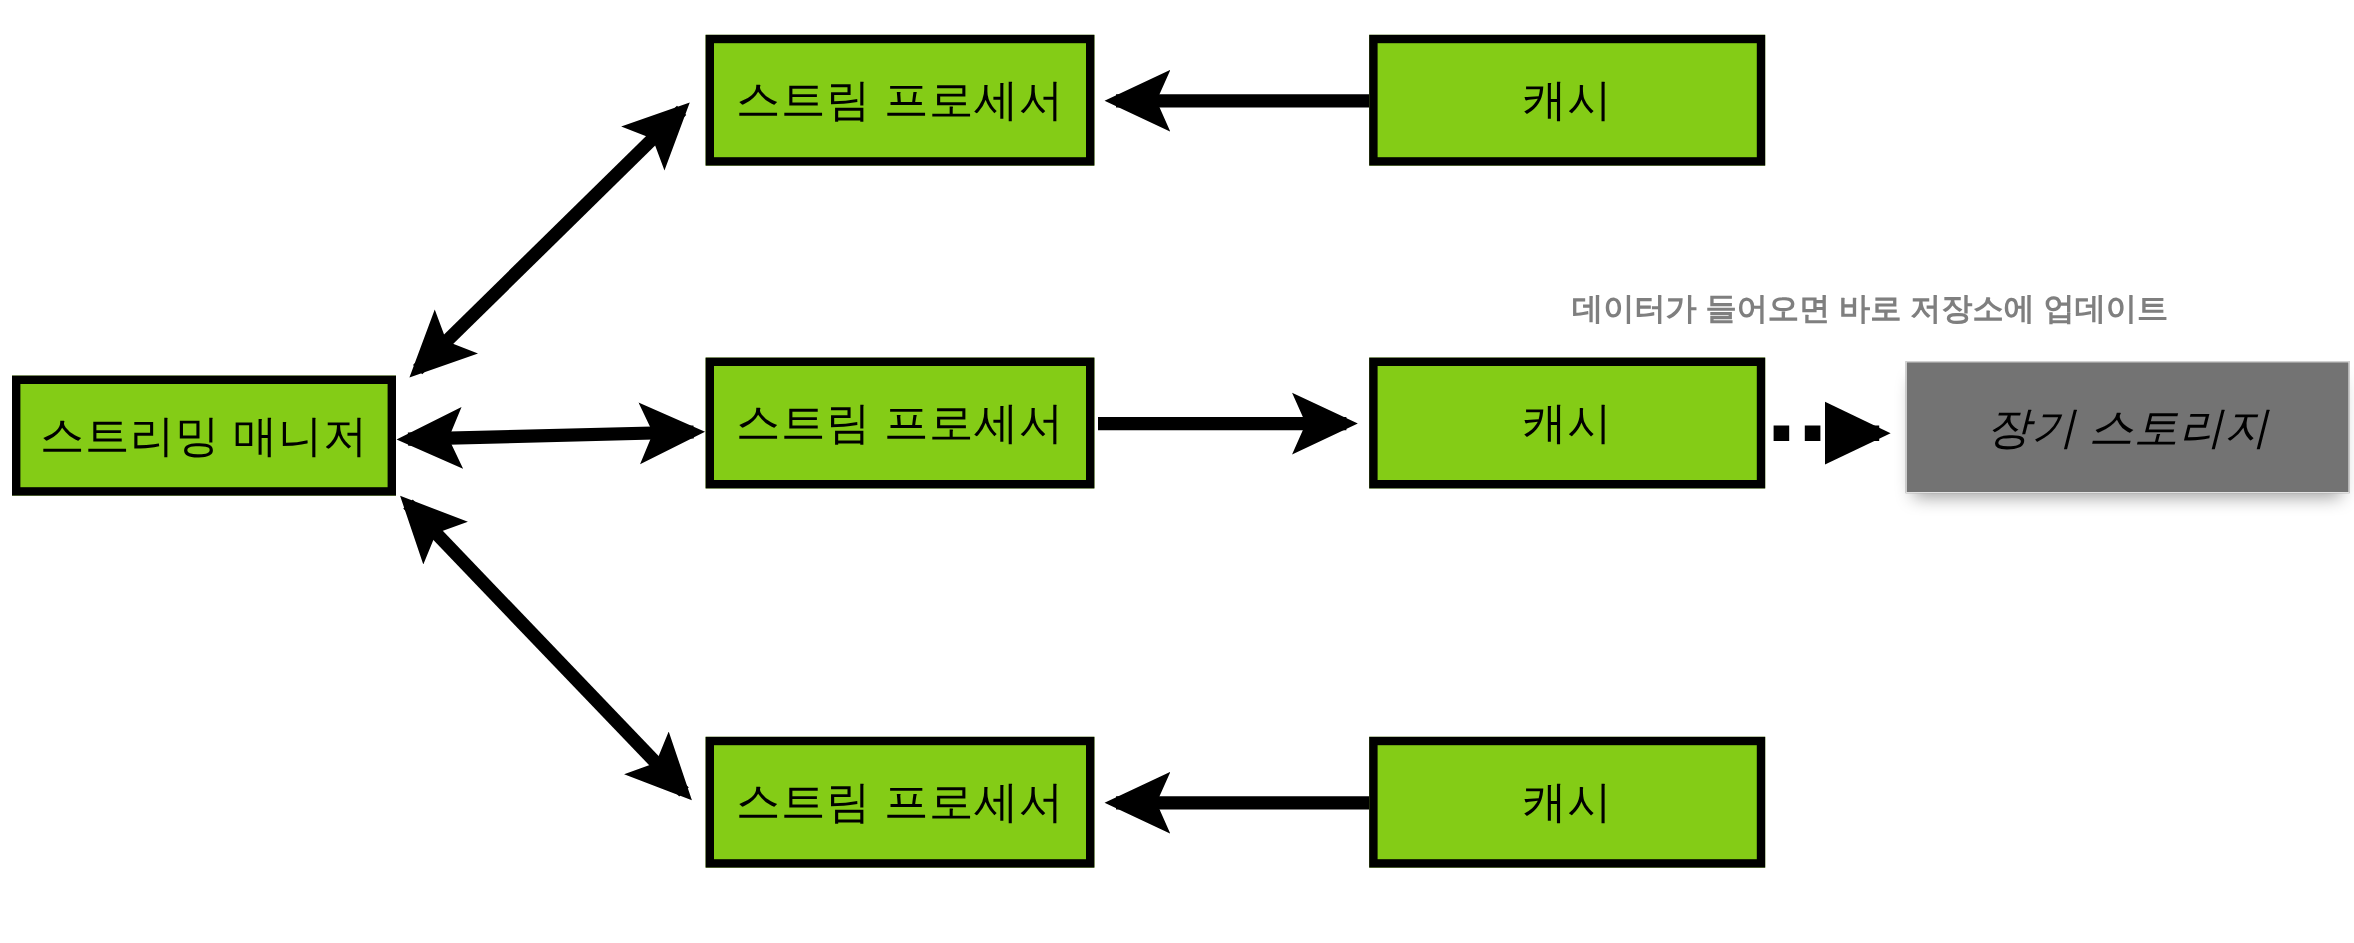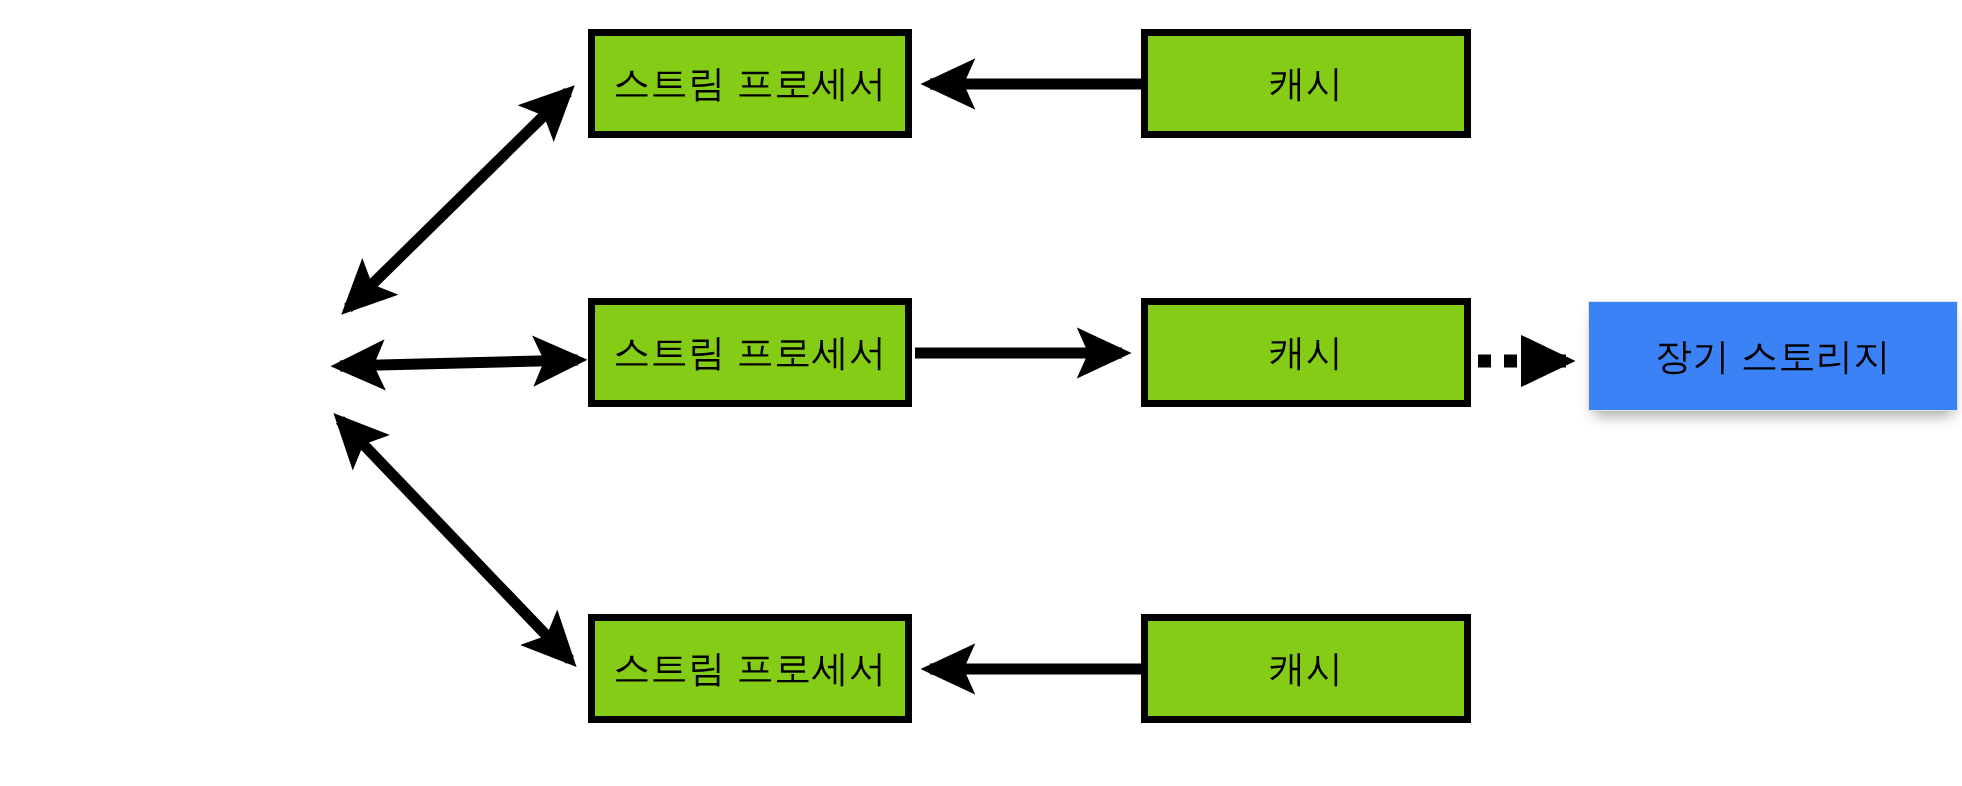--- a/index.html
+++ b/index.html
@@ -37,22 +37,23 @@
     border: 7px solid #000000;
     color: #000000;
     font-size: 37px;
     font-weight: 400;
     letter-spacing: 0.5px;
     white-space: nowrap;
     z-index: 3;
   }
   .node.soft {
     border: 1px solid #e2e2e2;
-    background: #3b82f6;
+    background: #737373;
     box-shadow: 0 10px 14px -6px rgba(0,0,0,0.38);
+    font-style: italic;
   }
   .node-label {
     display: block;
     line-height: 1;
   }
   .annotation {
     position: absolute;
     color: #7f7f7f;
     font-size: 26px;
     font-weight: bold;
@@ -108,20 +109,23 @@
 
     <g>
       <line x1="1141" y1="669" x2="930" y2="669" stroke="#000000" stroke-width="11" marker-end="url(#arrow-end)"></line>
     </g>
 
     <g>
       <line x1="1478" y1="361" x2="1566" y2="361" stroke="#000000" stroke-width="13" stroke-dasharray="13 13" stroke-linecap="butt" marker-end="url(#arrow-end-tri)"></line>
     </g>
   </svg>
 
+  <div class="node" id="node-streaming-manager">
+    <span class="node-label">스트리밍 매니저</span>
+  </div>
 
   <div class="node" id="node-sp-top">
     <span class="node-label">스트림 프로세서</span>
   </div>
 
   <div class="node" id="node-sp-mid">
     <span class="node-label">스트림 프로세서</span>
   </div>
 
   <div class="node" id="node-sp-bot">
@@ -137,14 +141,15 @@
   </div>
 
   <div class="node" id="node-cache-bot">
     <span class="node-label">캐시</span>
   </div>
 
   <div class="node soft" id="node-storage">
     <span class="node-label">장기 스토리지</span>
   </div>
 
+  <div class="annotation" id="annotation-update">데이터가 들어오면 바로 저장소에 업데이트</div>
 
 </div>
 
 </body></html>

